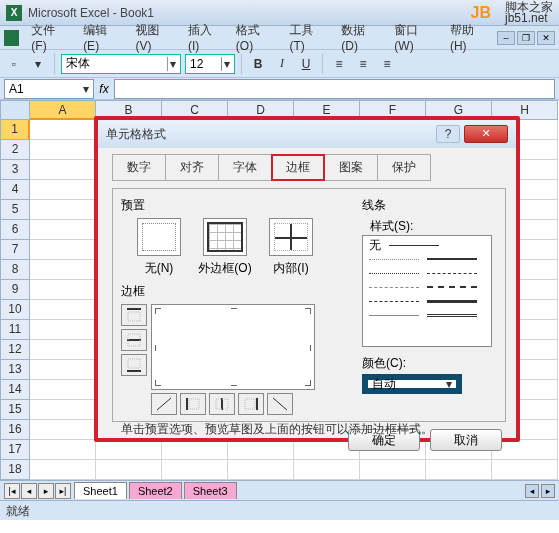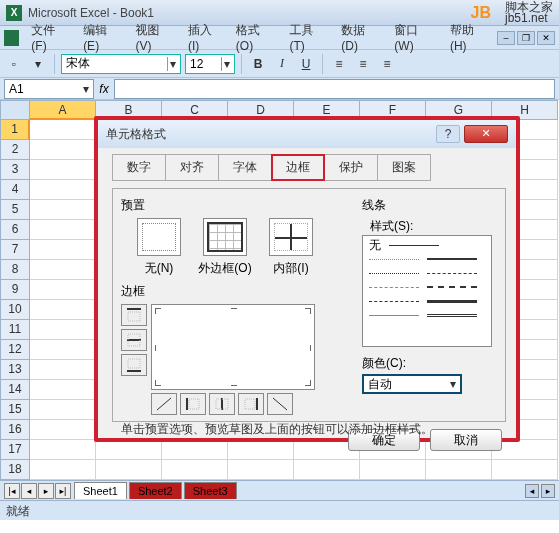--- a/index.html
+++ b/index.html
@@ -38,21 +38,21 @@
 .colhdrs .ch.sel { background:#ffd566; border-bottom:2px solid #f7931e;}
 .cells { flex:1; }
 .cellrow { display:flex; height:20px; }
 .cellrow .cell { width:66px; height:20px; border-right:1px solid #d4d4d4; border-bottom:1px solid #d4d4d4; background:#fff;}
 .rowhdrs .rh.sel { background:#ffd566; border-right:2px solid #f7931e;}
 .sheet-tabs { height:20px; background:#d6e5f5; display:flex; align-items:center; border-top:1px solid #9db3cb;}
 .sheet-tabs .nav { display:flex; margin-left:4px;}
 .sheet-tabs .nav span { width:16px; height:16px; border:1px solid #888; display:flex; align-items:center; justify-content:center; font-size:9px; background:#eee; margin-right:1px;}
 .sheet-tabs .tab { padding:2px 8px; background:#fff; border:1px solid #888; border-bottom:none; margin-left:2px; font-size:11px;}
 .sheet-tabs .tab.active { background:#fff; font-weight:normal;}
-.sheet-tabs .tab.inact { background:#b91c1c;}
+.sheet-tabs .tab.inact { background:#f9a8d4;}
 .sheet-tabs .scroll { margin-left:auto; display:flex; gap:2px; margin-right:4px;}
 .sheet-tabs .scroll span { width:14px; height:14px; background:#c4d6ec; border:1px solid #888; font-size:9px; display:flex; align-items:center; justify-content:center;}
 .statusbar { height:20px; background:#d6e5f5; padding:0 6px; line-height:20px; color:#333; border-top:1px solid #9db3cb;}
 
 
 .dialog-overlay { position:absolute; top:116px; left:94px; width:426px; height:326px; border:4px solid #d01f2e; border-radius:2px; }
 .dialog { width:100%; height:100%; background:#f0f0f0; }
 .dlg-title { height:28px; background:linear-gradient(#eaf2fb,#cfe0f2); display:flex; align-items:center; padding:0 8px;}
 .dlg-title .t { flex:1; color:#333; }
 .dlg-title .help { width:24px; height:18px; background:#d4e3f3; border:1px solid #a6bdd6; text-align:center; line-height:16px; margin-right:4px; color:#335; border-radius:2px;}
@@ -80,21 +80,21 @@
 .border-left-btns .bb, .border-bot-btns .bb { width:26px; height:22px; border:1px solid #888; background:#eee; display:flex; align-items:center; justify-content:center;}
 .border-preview { width:164px; height:86px; border:1px solid #888; background:#fff; position:relative;}
 .border-preview .mk { position:absolute; width:6px; height:6px; border:1px solid #666;}
 .border-bot-btns { display:flex; gap:3px; margin-left:30px; margin-top:3px;}
 .line-section { width:138px; }
 .line-section .lbl { margin-bottom:4px;}
 .style-box { width:130px; height:112px; border:1px solid #888; background:#fff; padding:4px 6px; display:flex; flex-direction:column; gap:4px;}
 .style-box .srow { display:flex; gap:8px; height:10px; align-items:center;}
 .style-box .sline { width:50px; height:0;}
 .color-row { margin-top:8px;}
-.color-dd { width:100px; height:20px; border:2px solid #0c4a6e; background:#fff; display:flex; align-items:center; padding:0 4px; margin-top:2px;}
+.color-dd { width:100px; height:20px; border:6px solid #0c4a6e; background:#fff; display:flex; align-items:center; padding:0 4px; margin-top:2px;}
 .color-dd .dd { margin-left:auto; color:#333;}
 .hint { margin-top:6px; line-height:16px; color:#333;}
 .dlg-buttons { display:flex; justify-content:flex-end; gap:10px; padding:0 14px 8px 0;}
 .dlg-buttons button { width:72px; height:22px; border:1px solid #888; background:linear-gradient(#fff,#e0e0e0); border-radius:3px;}
 .bb svg { width:18px; height:16px; }
 </style>
 </head>
 <body>
 
 <div class="excel-window">
@@ -396,22 +396,22 @@
       <div class="dlg-title">
         <span class="t">单元格格式</span>
         <span class="help">?</span>
         <span class="close">✕</span>
       </div>
       <div class="dlg-tabs">
         <div class="dtab">数字</div>
         <div class="dtab">对齐</div>
         <div class="dtab">字体</div>
         <div class="dtab active hl">边框</div>
+        <div class="dtab">图案</div>
         <div class="dtab">保护</div>
-        <div class="dtab">图案</div>
       </div>
       <div class="dlg-body">
         <div class="dlg-row">
           <div class="preset-section">
             <div class="lbl">预置</div>
             <div class="preset-btns">
               <div class="pb">
                 <div class="ic none"></div>
                 <div>无(N)</div>
               </div>

